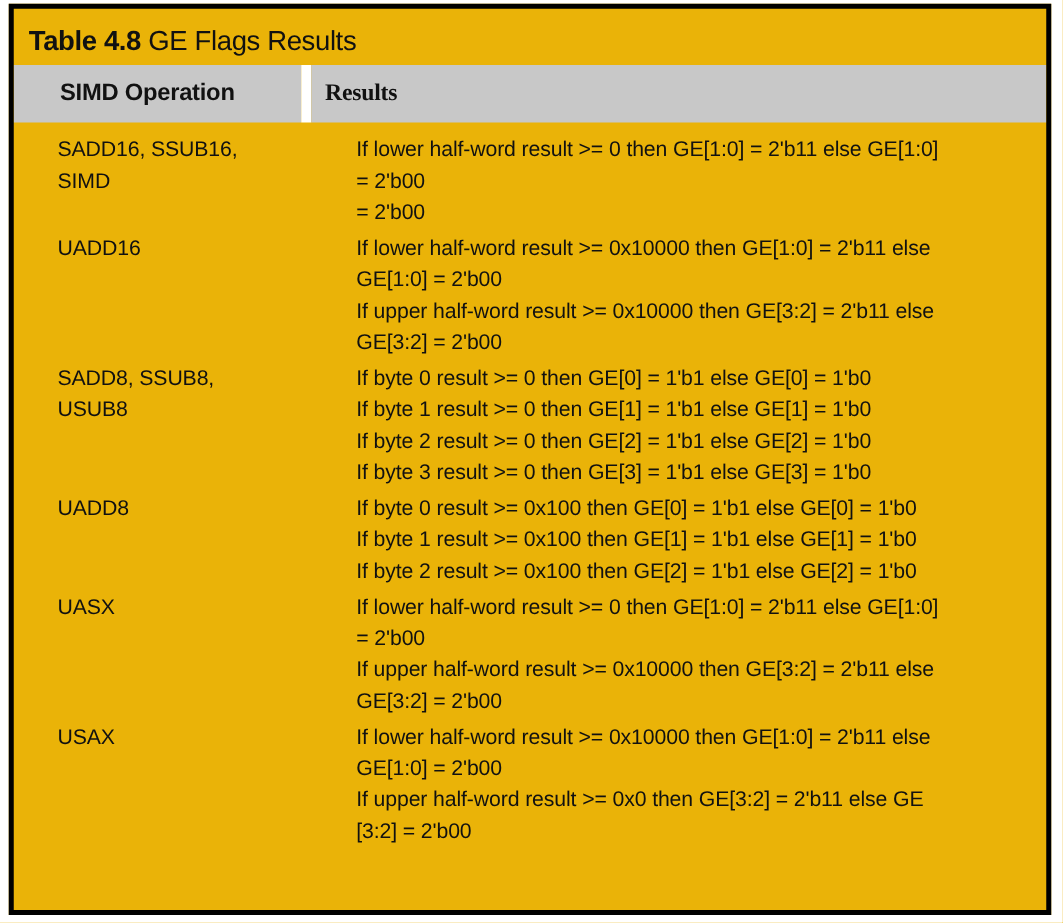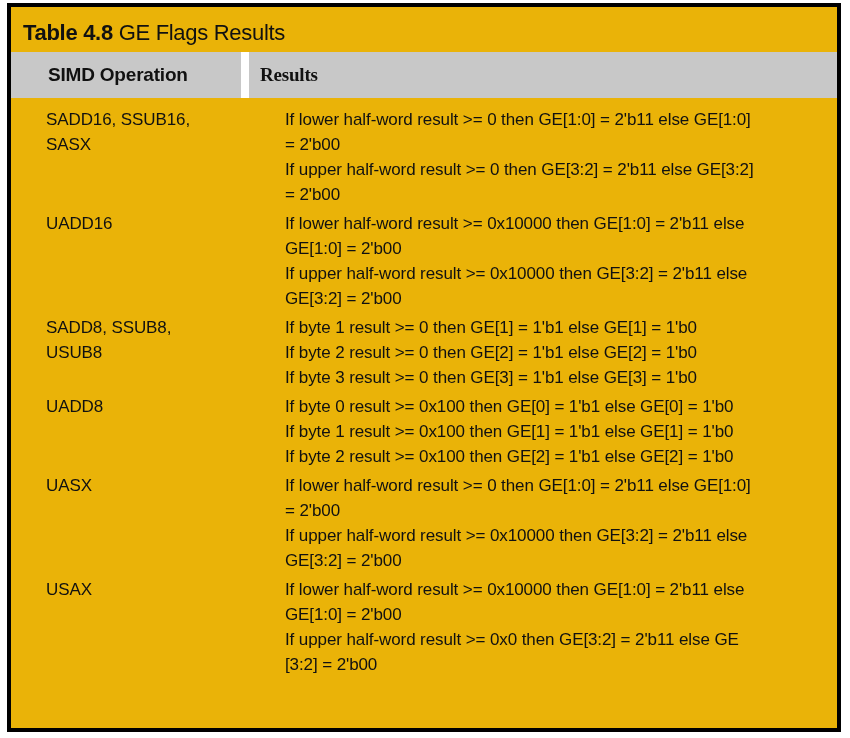--- a/index.html
+++ b/index.html
@@ -84,26 +84,25 @@
   </div>
   <div class="header-row">
     <div class="th th-op">SIMD Operation</div>
     <div class="gap"></div>
     <div class="th th-res">Results</div>
   </div>
   <div class="tbody">
   <div class="trow">
     <div class="cell cell-op">
           <div class="line">SADD16, SSUB16,</div>
-          <div class="line">SASX</div>
+          <div class="line">SIMD</div>
         </div>
     <div class="cell cell-res">
           <div class="line">If lower half-word result &gt;= 0 then GE[1:0] = 2'b11 else GE[1:0]</div>
           <div class="line">= 2'b00</div>
-          <div class="line">If upper half-word result &gt;= 0 then GE[3:2] = 2'b11 else GE[3:2]</div>
           <div class="line">= 2'b00</div>
         </div>
   </div>
 
   <div class="trow">
     <div class="cell cell-op">
           <div class="line">UADD16</div>
         </div>
     <div class="cell cell-res">
           <div class="line">If lower half-word result &gt;= 0x10000 then GE[1:0] = 2'b11 else</div>
@@ -112,20 +111,21 @@
           <div class="line">GE[3:2] = 2'b00</div>
         </div>
   </div>
 
   <div class="trow">
     <div class="cell cell-op">
           <div class="line">SADD8, SSUB8,</div>
           <div class="line">USUB8</div>
         </div>
     <div class="cell cell-res">
+          <div class="line">If byte 0 result &gt;= 0 then GE[0] = 1'b1 else GE[0] = 1'b0</div>
           <div class="line">If byte 1 result &gt;= 0 then GE[1] = 1'b1 else GE[1] = 1'b0</div>
           <div class="line">If byte 2 result &gt;= 0 then GE[2] = 1'b1 else GE[2] = 1'b0</div>
           <div class="line">If byte 3 result &gt;= 0 then GE[3] = 1'b1 else GE[3] = 1'b0</div>
         </div>
   </div>
 
   <div class="trow">
     <div class="cell cell-op">
           <div class="line">UADD8</div>
         </div>

